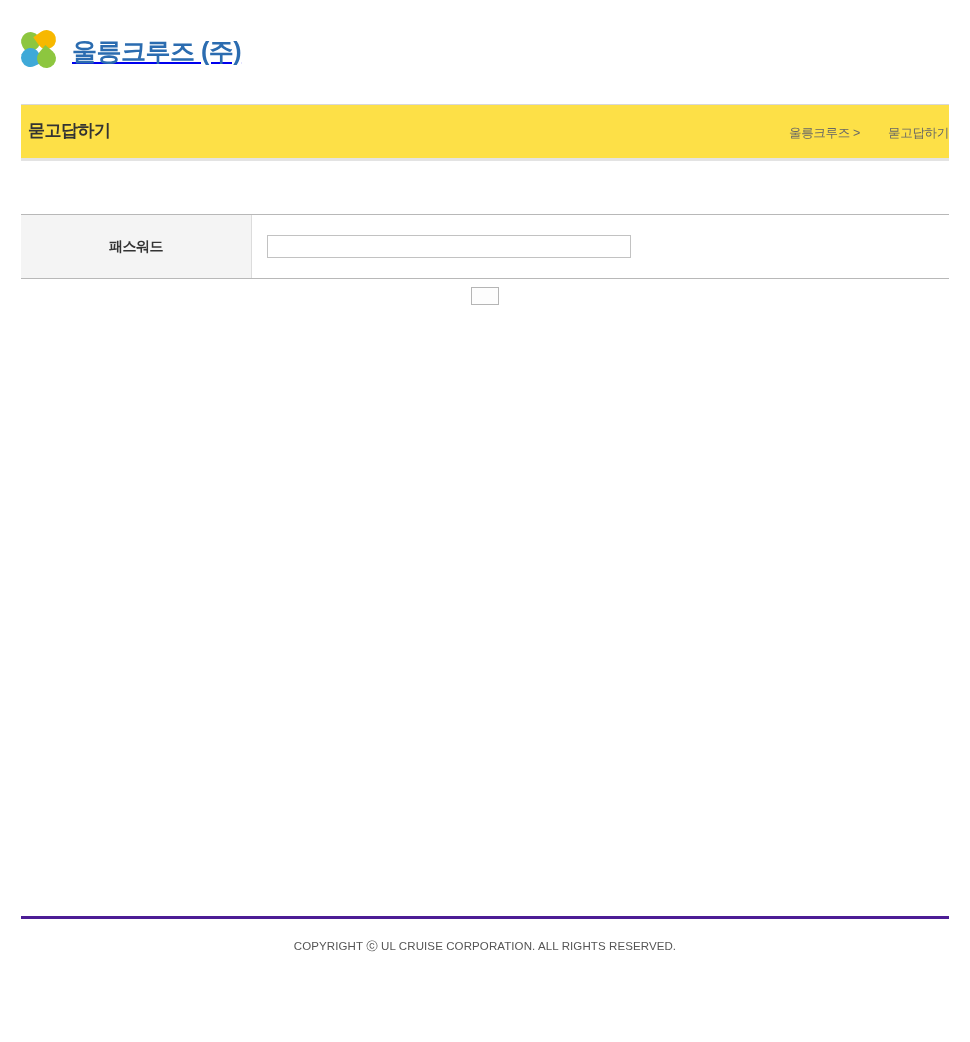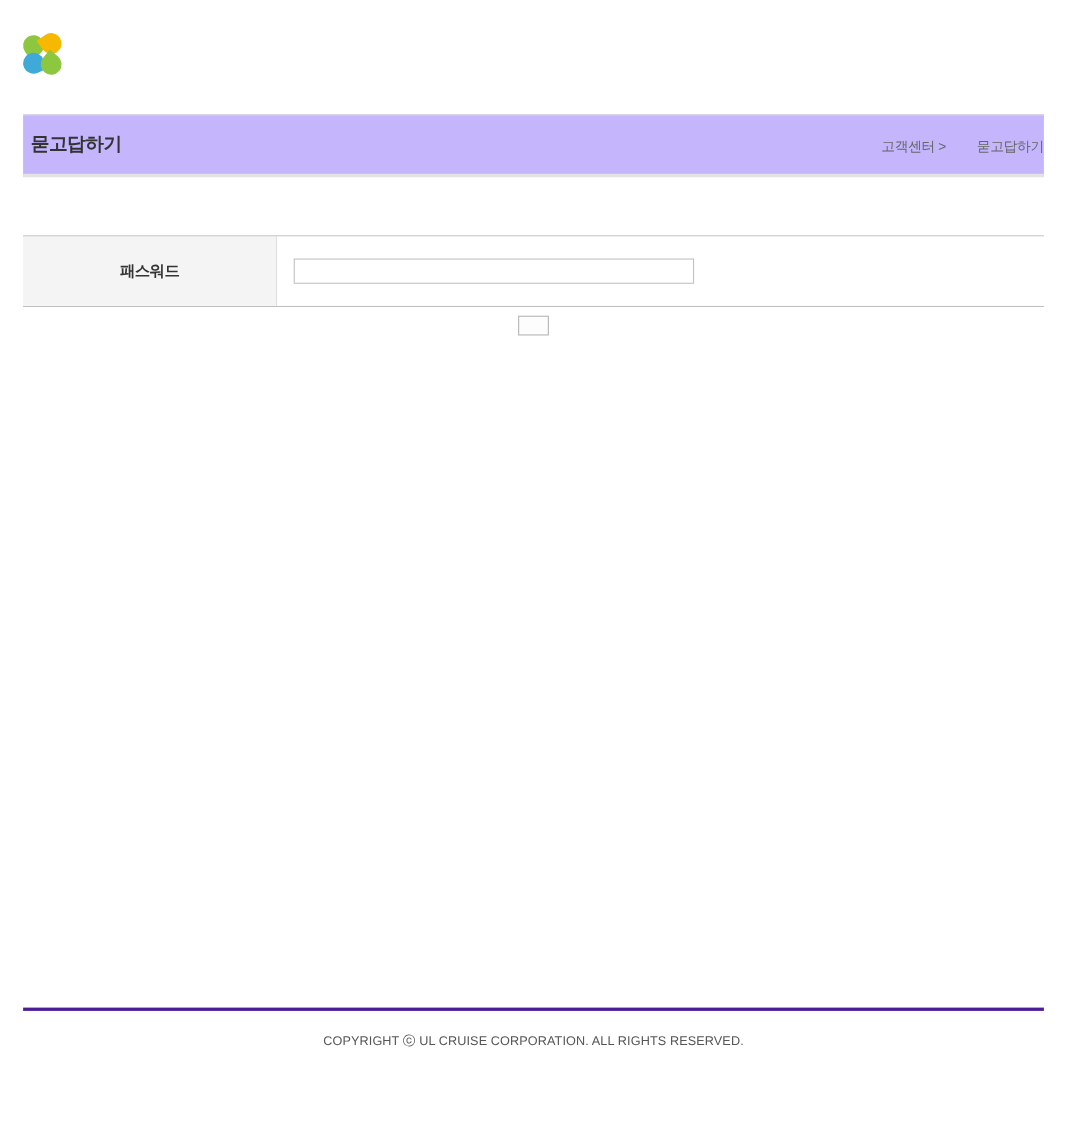--- a/index.html
+++ b/index.html
@@ -52,21 +52,21 @@
     white-space: nowrap;
   }
 
   
   .titlebar {
     position: relative;
     margin: 0 21px;
     height: 53px;
     border-top: 1px solid #d8d8d8;
     border-bottom: 3px solid #e3e3e3;
-    background: #c4b5fd;
+    background: #fde047;
   }
   .titlebar .page-title {
     position: absolute;
     left: 7px;
     top: 14px;
     font-size: 17px;
     font-weight: bold;
     color: #333333;
     letter-spacing: -0.5px;
   }
@@ -173,27 +173,28 @@
 <body>
 
 <div class="header">
   <a class="logo-wrap" href="#">
     <span class="logo-mark">
       <span class="petal-1"></span>
       <span class="petal-2"></span>
       <span class="petal-3"></span>
       <span class="petal-4"></span>
     </span>
+    <span class="logo-text">울릉크루즈 (주)</span>
   </a>
 </div>
 
 <div class="titlebar">
   <div class="page-title">묻고답하기</div>
   <div class="breadcrumb">
-    <span>고객센터</span><span class="crumb-sep">&gt;</span><span class="crumb-current">묻고답하기</span>
+    <span>울릉크루즈</span><span class="crumb-sep">&gt;</span><span class="crumb-current">묻고답하기</span>
   </div>
 </div>
 
 <div class="content">
   <div class="form-table">
     <div class="form-label-cell">
       <span class="label-text">패스워드</span>
     </div>
     <div class="form-field-cell">
       <input class="password-input" type="password" placeholder="" style="">

